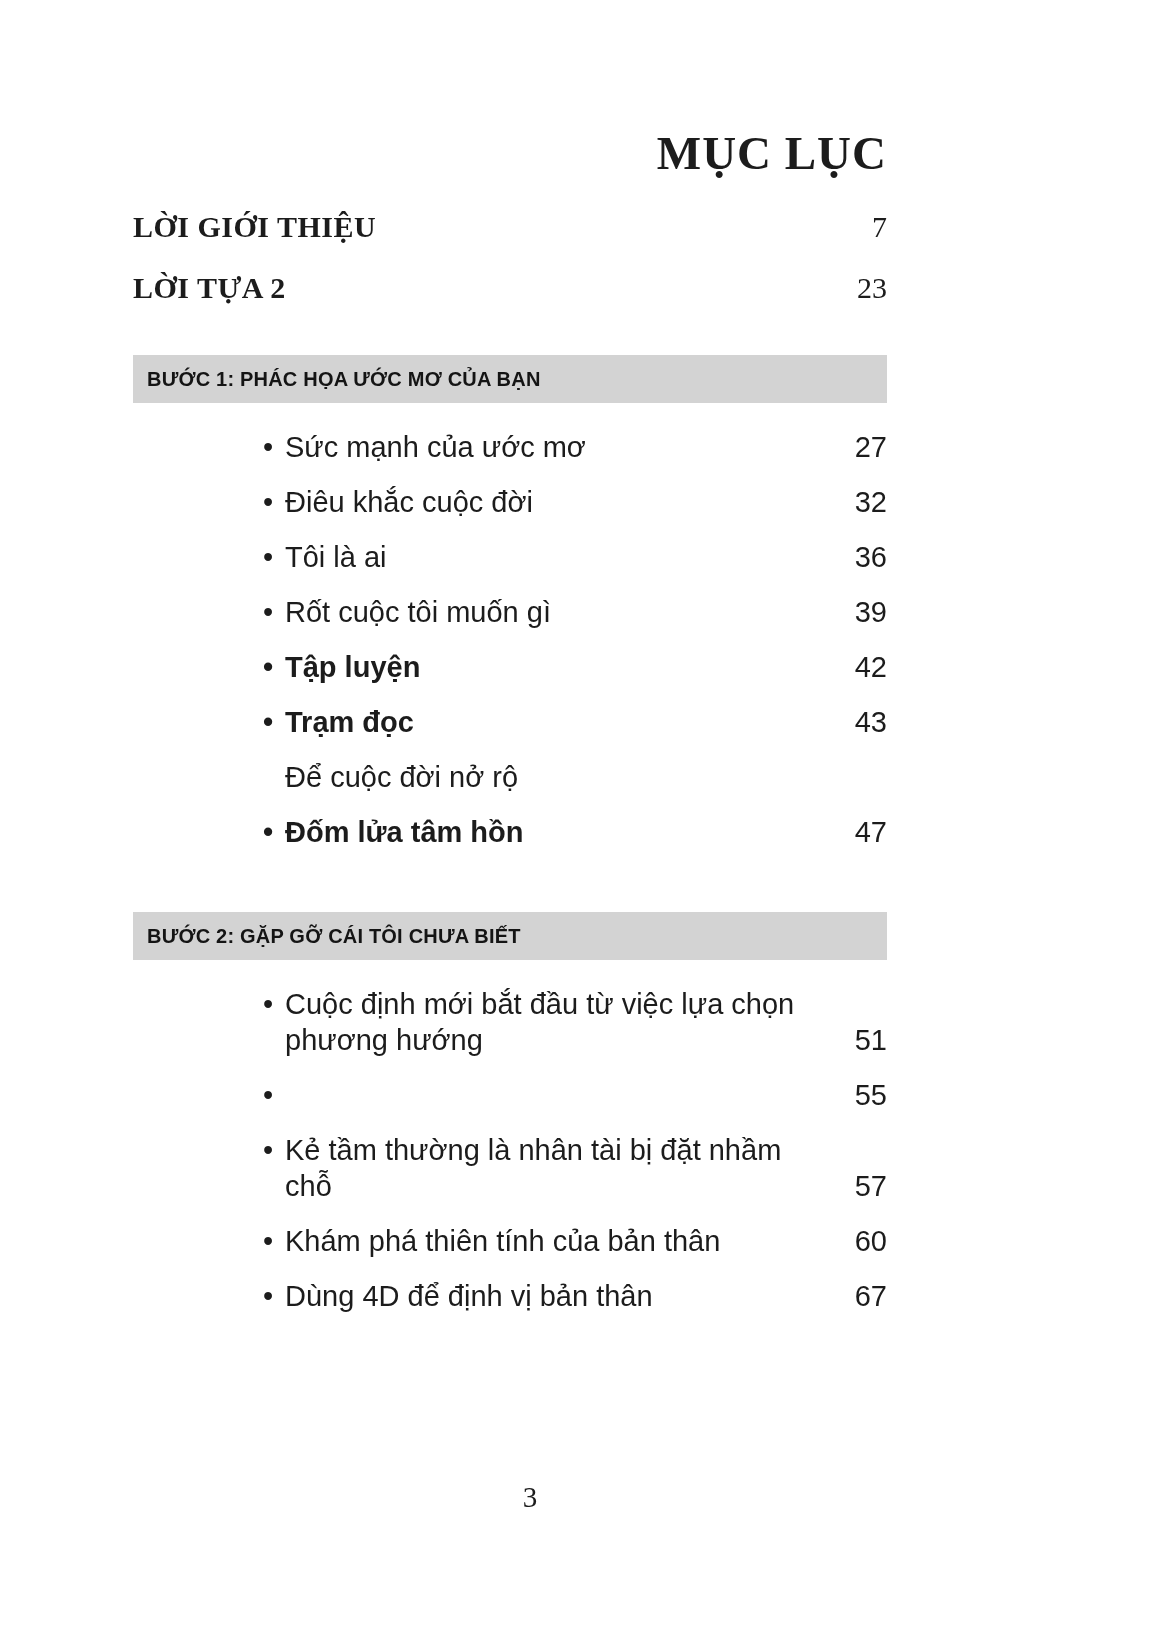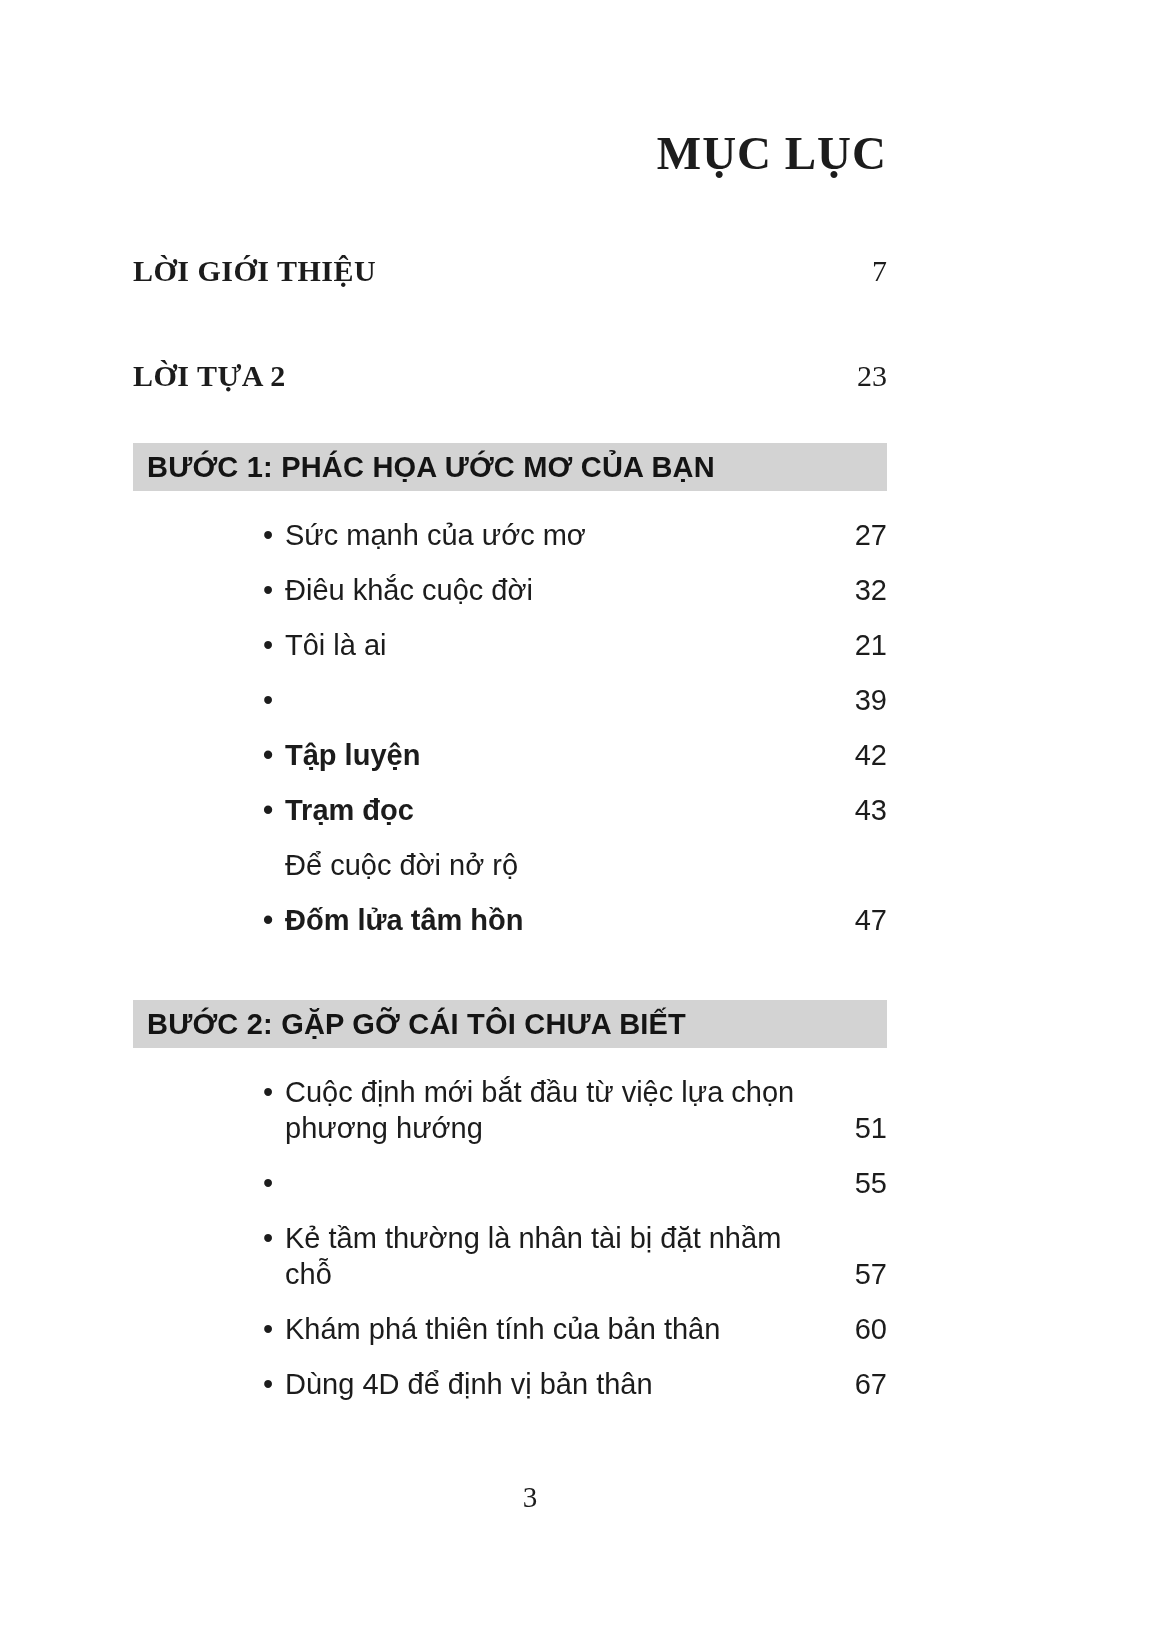--- a/index.html
+++ b/index.html
@@ -26,30 +26,30 @@
   .front-matter { margin-bottom: 50px; }
   .fm-row {
     display: flex;
     align-items: baseline;
     justify-content: space-between;
     margin-bottom: 27px;
     font-family: "Liberation Serif", serif;
     font-size: 30px;
     line-height: 34px;
   }
-  .fm-label { font-weight: 700; letter-spacing: 0.5px; margin-top: 44px; }
+  .fm-label { font-weight: 700; letter-spacing: 0.5px; }
   .fm-page { font-weight: 400; }
 
   .section { margin-top: 46px; }
   .section + .section { margin-top: 62px; }
   .section-header {
     background: #d3d3d3;
     color: #141414;
     font-weight: 700;
-    font-size: 29px;
+    font-size: 20px;
     line-height: 34px;
     padding: 7px 16px 7px 14px;
     letter-spacing: 0.2px;
   }
   .items { margin-top: 26px; padding-left: 130px; }
   .toc-row {
     display: flex;
     align-items: flex-start;
     margin-bottom: 19px;
     font-size: 29px;
@@ -113,25 +113,26 @@
 
       <div class="toc-row">
         <span class="bullet">•</span>
         <span class="label">Điêu khắc cuộc đời</span>
         <span class="pagenum">32</span>
       </div>
 
       <div class="toc-row">
         <span class="bullet">•</span>
         <span class="label">Tôi là ai</span>
-        <span class="pagenum">21</span>
+        <span class="pagenum">36</span>
       </div>
 
       <div class="toc-row">
         <span class="bullet">•</span>
+        <span class="label">Rốt cuộc tôi muốn gì</span>
         <span class="pagenum">39</span>
       </div>
 
       <div class="toc-row bold">
         <span class="bullet">•</span>
         <span class="label">Tập luyện</span>
         <span class="pagenum">42</span>
       </div>
 
       <div class="toc-row bold">

